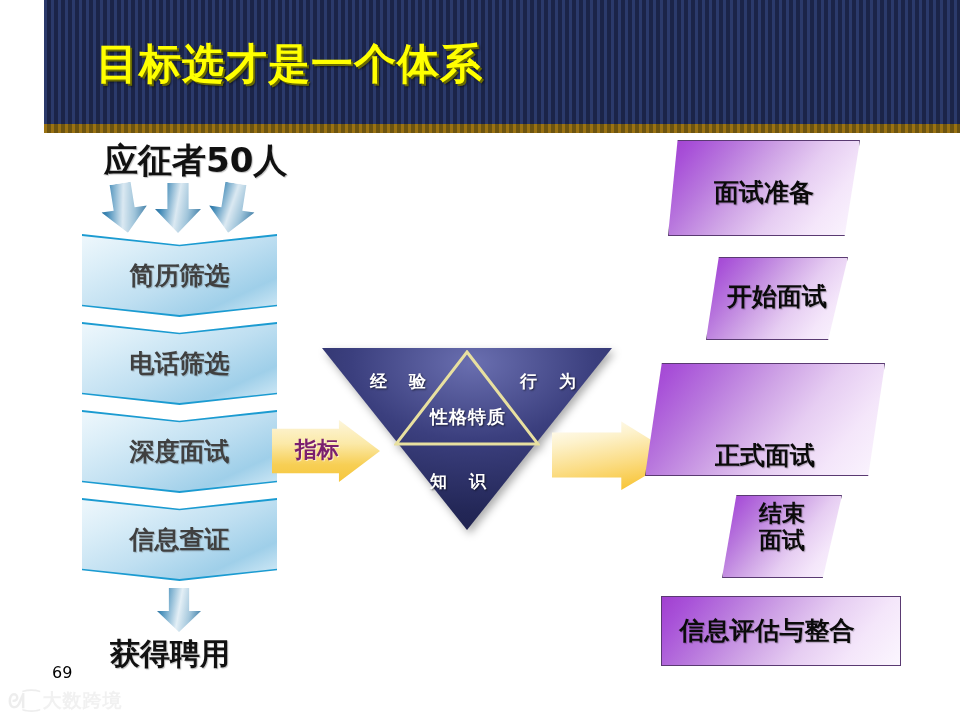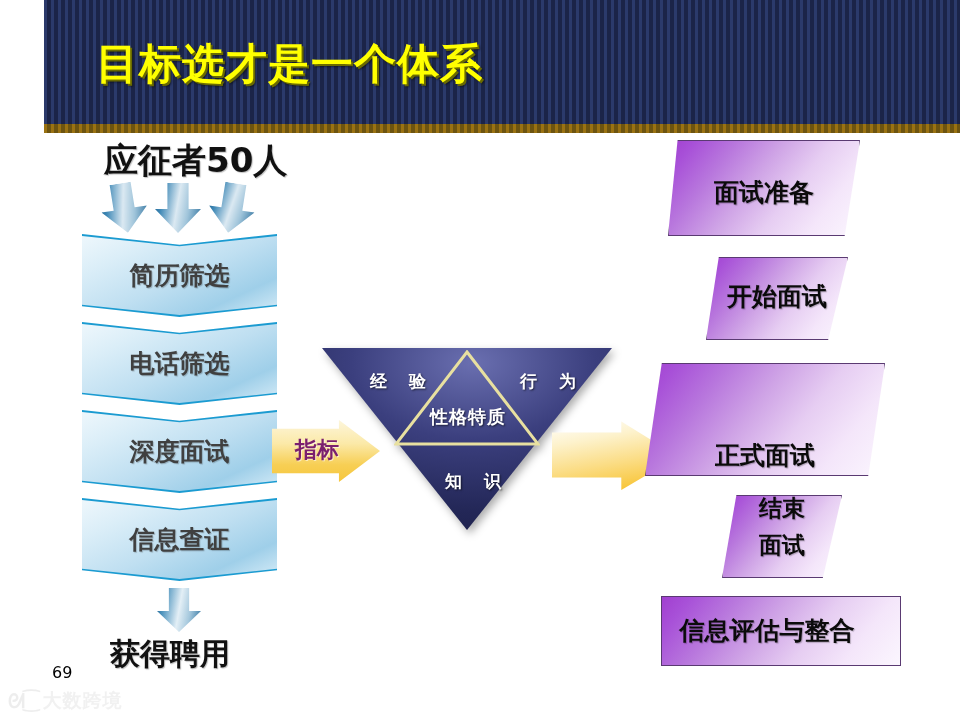--- a/index.html
+++ b/index.html
@@ -146,21 +146,21 @@
   .diamond-text {
     position: absolute;
     font-weight: bold;
     color: #ffffff;
     white-space: nowrap;
     text-shadow: 1px 1px 2px rgba(0,0,0,.6);
   }
   #tri-experience { left: 48px;  top: 22px;  font-size: 17px; letter-spacing: 8px; }
   #tri-behavior   { left: 198px; top: 22px;  font-size: 17px; letter-spacing: 8px; }
   #tri-personality{ left: 108px; top: 57px;  font-size: 18px; letter-spacing: 1px; font-family: Liberation Mono, monospace; }
-  #tri-knowledge  { left: 123px; top: 122px; font-size: 17px; letter-spacing: 8px; }
+  #tri-knowledge  { left: 108px; top: 122px; font-size: 17px; letter-spacing: 8px; }
 
   
   .trap {
     position: absolute;
     background: linear-gradient(128deg,
         #a13fd0 0%, #a851d8 10%, #b877dd 26%,
         #cfa4e6 44%, #e6cdf2 62%, #f4e6fa 80%, #fbf6fe 100%);
     border: 1px solid #5a3a72;
     box-sizing: border-box;
     filter: drop-shadow(3px 3px 3px rgba(0,0,0,.35));
@@ -247,21 +247,21 @@
 <div class="trap" style="left:668px; top:140px; width:192px; height:96px; clip-path:polygon(5% 0%, 100% 0%, 92% 100%, 0% 100%);"></div>
 <div class="trap-label" style="left:668px; top:140px; width:192px; height:106px;text-align:right;">面试准备</div>
 
 <div class="trap" style="left:706px; top:257px; width:142px; height:83px; clip-path:polygon(9% 0%, 100% 0%, 86% 100%, 0% 100%);"></div>
 <div class="trap-label" style="left:706px; top:257px; width:142px; height:80px;text-align:right;">开始面试</div>
 
 <div class="trap" style="left:645px; top:363px; width:240px; height:113px; clip-path:polygon(7% 0%, 100% 0%, 93% 100%, 0% 100%);"></div>
 <div class="trap-label" style="left:645px; top:363px; width:240px; height:113px;margin-top:36px;">正式面试</div>
 
 <div class="trap" style="left:722px; top:495px; width:120px; height:83px; clip-path:polygon(12% 0%, 100% 0%, 84% 100%, 0% 100%);"></div>
-<div class="trap-label" style="left:722px; top:495px; width:120px; height:64px; font-size:23px;justify-content:space-between;">
+<div class="trap-label" style="left:722px; top:495px; width:120px; height:64px; font-size:23px;">
   <span>结束</span>
   <span>面试</span>
 </div>
 
 <div class="trap" style="left:661px; top:596px; width:240px; height:70px; clip-path:polygon(0% 0%, 100% 0%, 100% 100%, 0% 100%);"></div>
 <div class="trap-label" style="left:661px; top:596px; width:212px; height:70px;">信息评估与整合</div>
 
 <div id="page-number">69</div>
 <div id="watermark">
   <span id="watermark-mark">ᘛ⁐</span>

